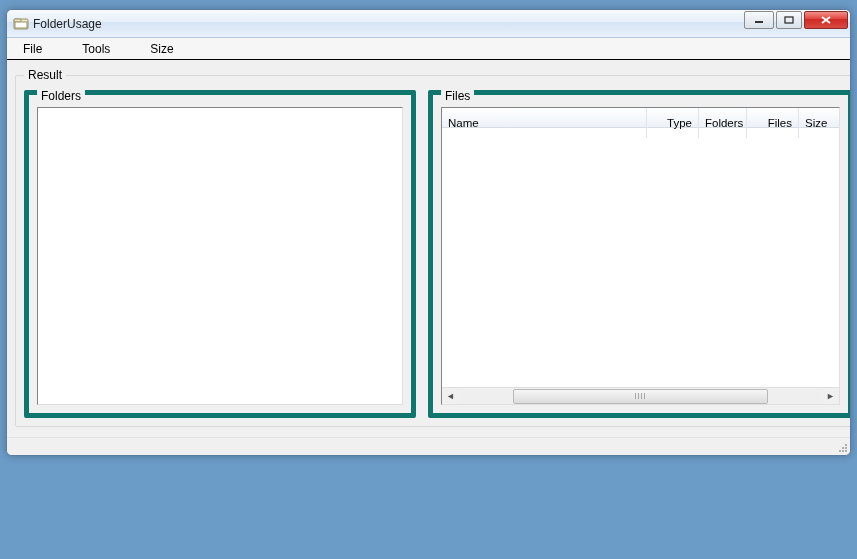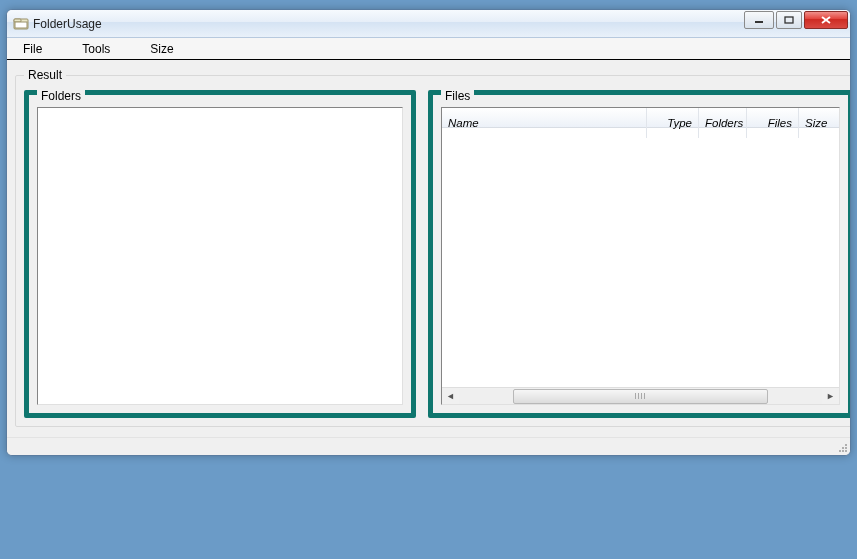--- a/index.html
+++ b/index.html
@@ -201,21 +201,20 @@
     border-bottom: 1px solid #d8dde4;
     font-size: 11.5px;
   }
   .col {
     border-right: 1px solid #e1e5eb;
     padding: 15px 6px;
     display: flex;
     align-items: center;
     overflow: hidden;
     white-space: nowrap;
-    font-style: italic;
   }
   .col.right { justify-content: flex-end; }
   .col-name { flex: 0 0 205px; }
   .col-size { flex: 0 0 52px; }
   .col-folders { flex: 0 0 48px; }
   .col-files { flex: 0 0 52px; }
   .col-type { flex: 0 0 40px; border-right: none; }
   .table-body { flex: 1; }
   .hscroll {
     height: 17px;

